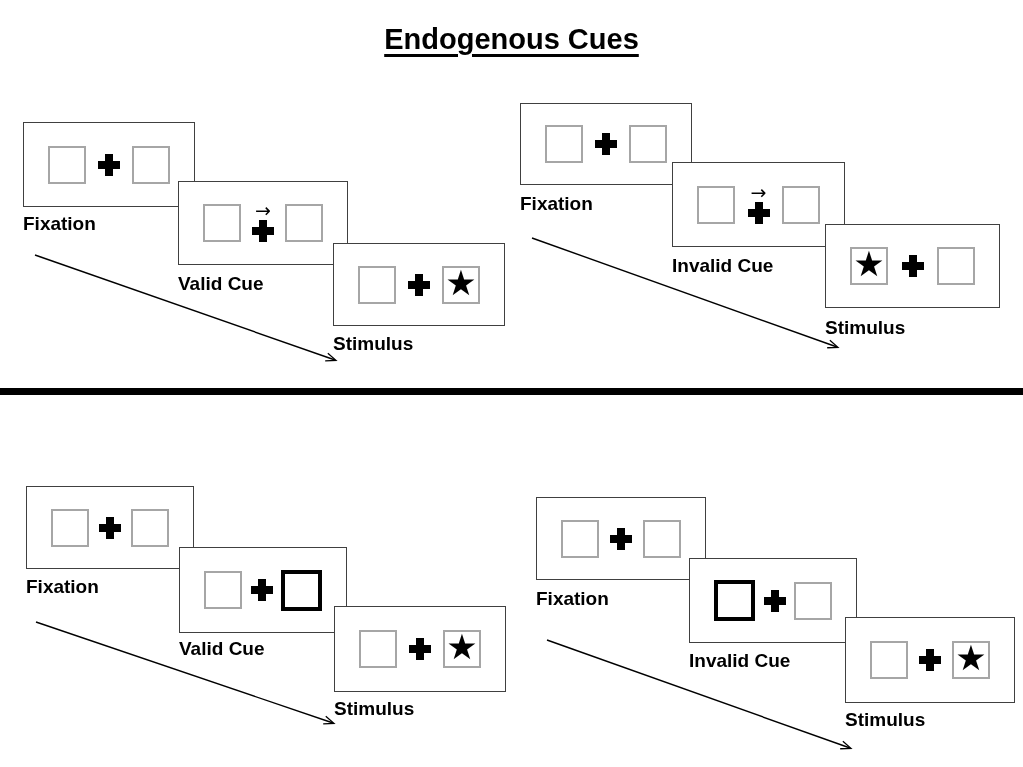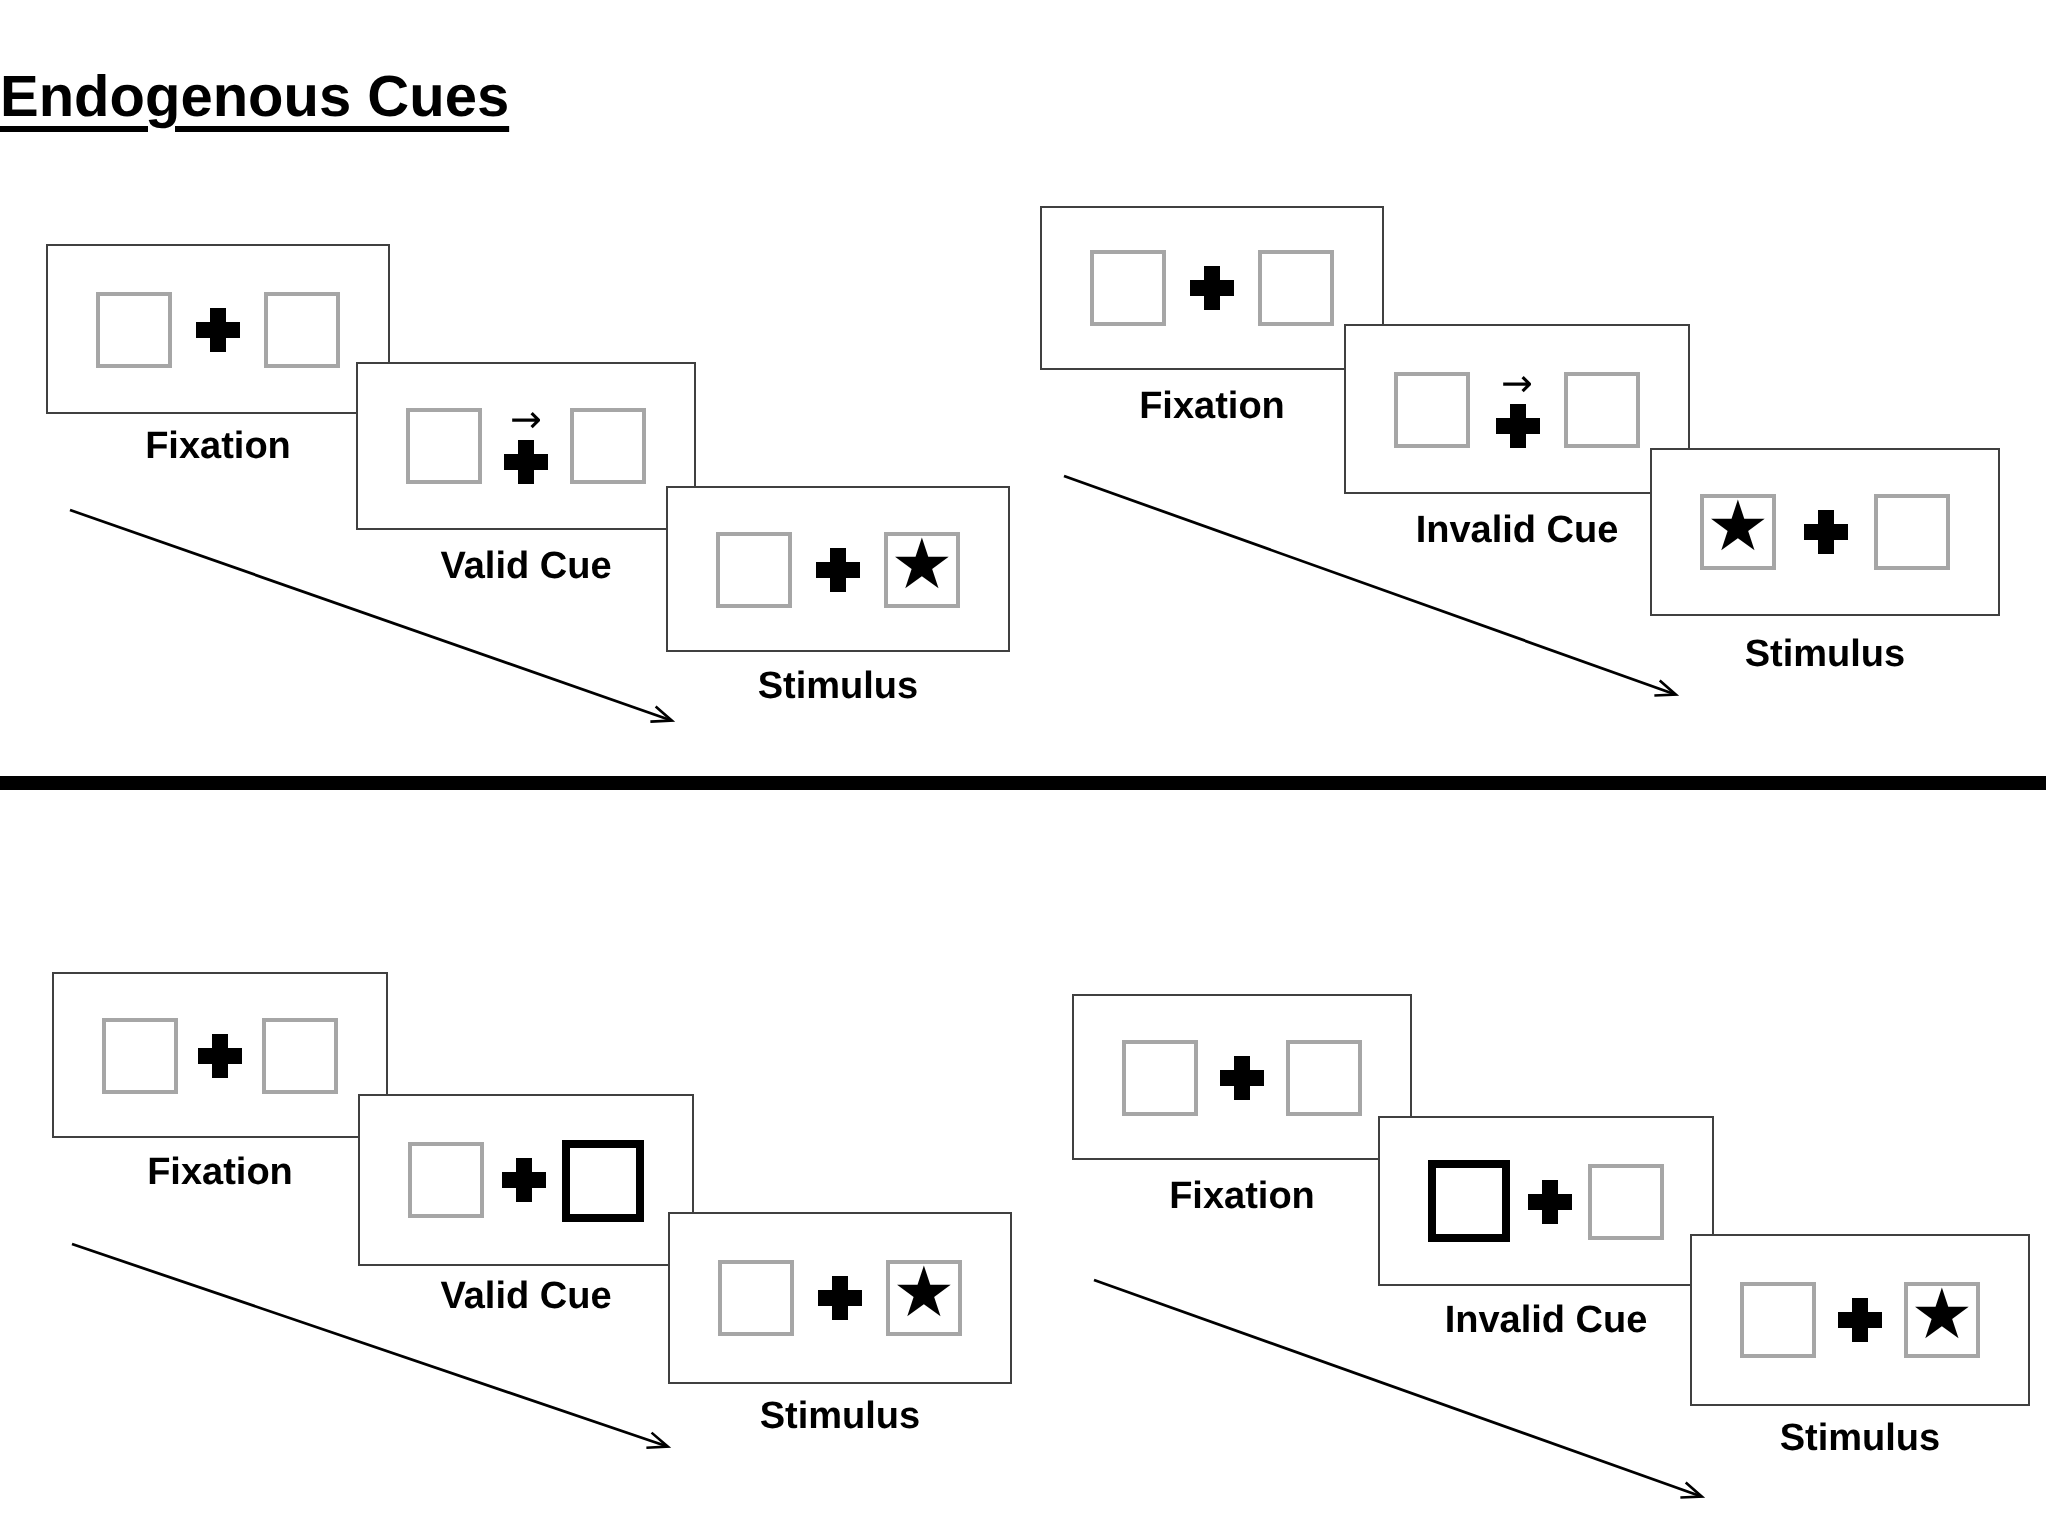--- a/index.html
+++ b/index.html
@@ -9,28 +9,28 @@
     height: 767px;
     background: #ffffff;
     overflow: hidden;
     font-family: "Liberation Sans", sans-serif;
     color: #000000;
   }
   .title {
     position: absolute;
     left: 0;
     width: 100%;
+    text-align: center;
     font-size: 29px;
     font-weight: bold;
     line-height: 34px;
     text-decoration: underline;
     text-decoration-thickness: 3px;
     text-underline-offset: 5px;
     color: #000000;
-    margin-top: 10px;
   }
   .divider {
     position: absolute;
     left: 0;
     top: 388px;
     width: 100%;
     height: 7px;
     background: #000000;
   }
   .card {
@@ -99,21 +99,21 @@
   }
   .star {
     font-family: "DejaVu Sans", sans-serif;
     font-size: 35px;
     line-height: 1;
     margin-top: -3px;
     color: #000000;
   }
   .frame-label {
     position: absolute;
-    text-align: center;
+    text-align: left;
     font-size: 19px;
     font-weight: bold;
     line-height: 24px;
     color: #000000;
   }
   .timeline-arrow { position: absolute; overflow: visible; }
 </style>
 </head>
 <body>
 

